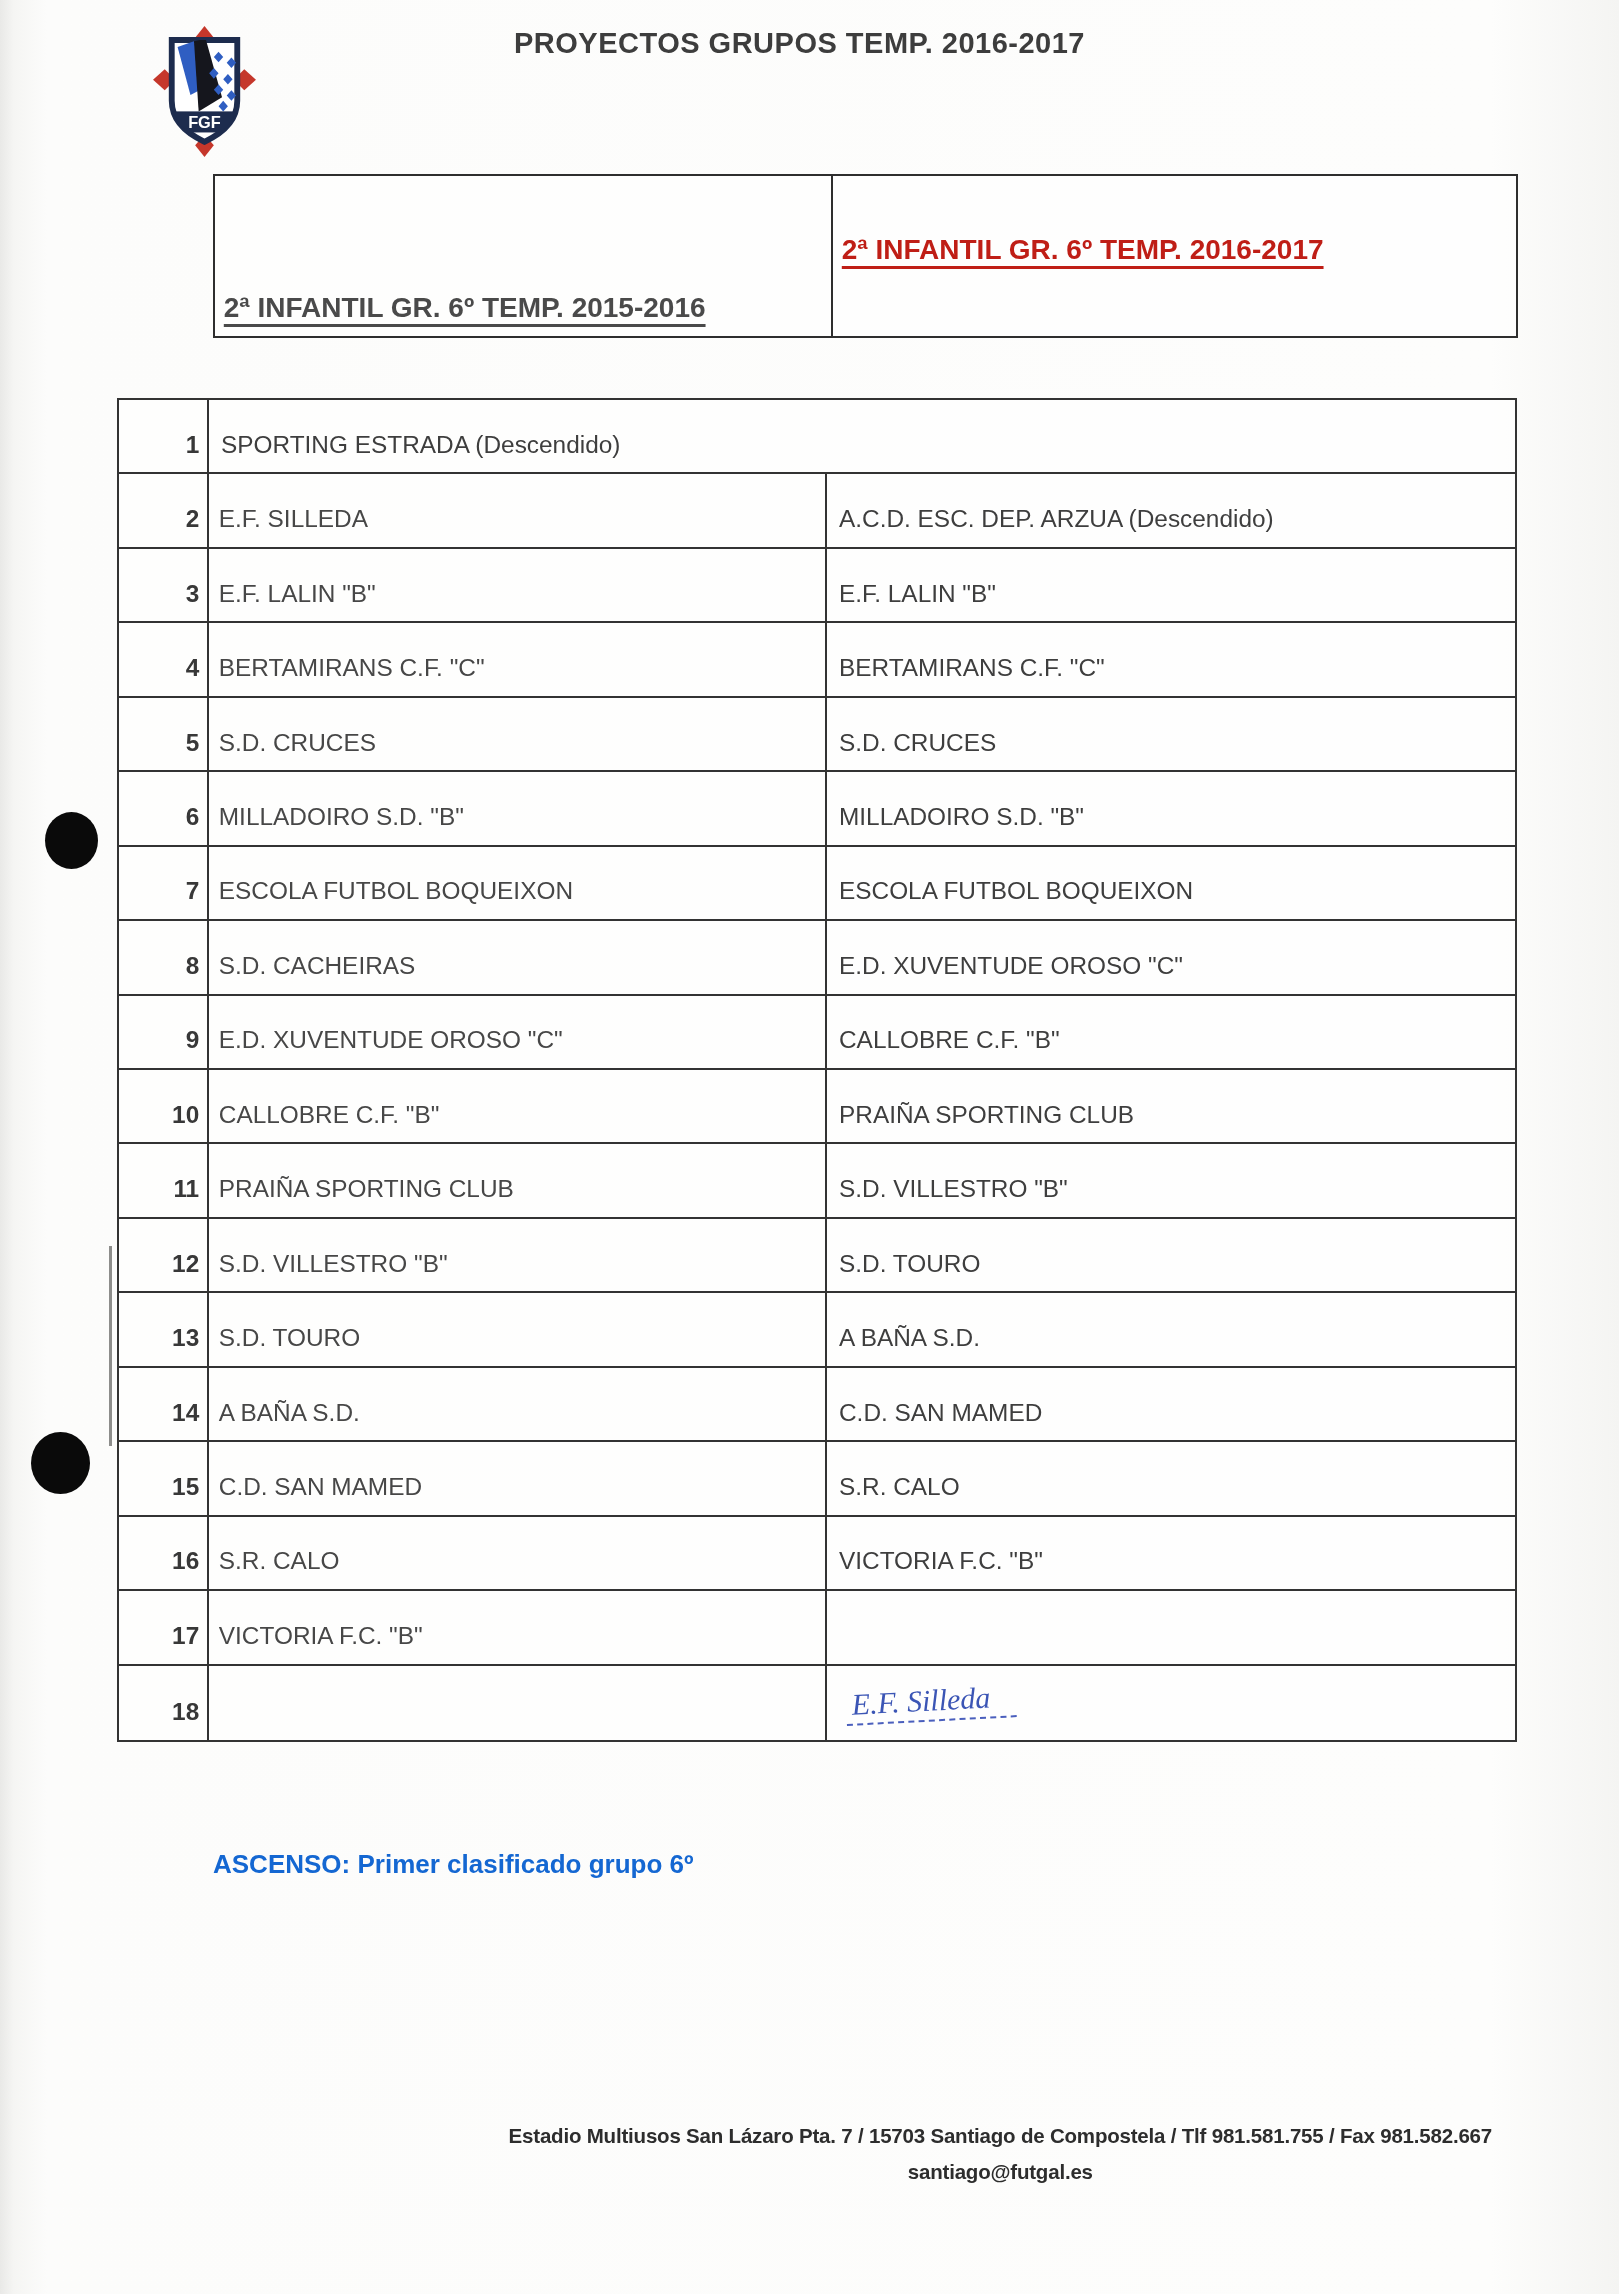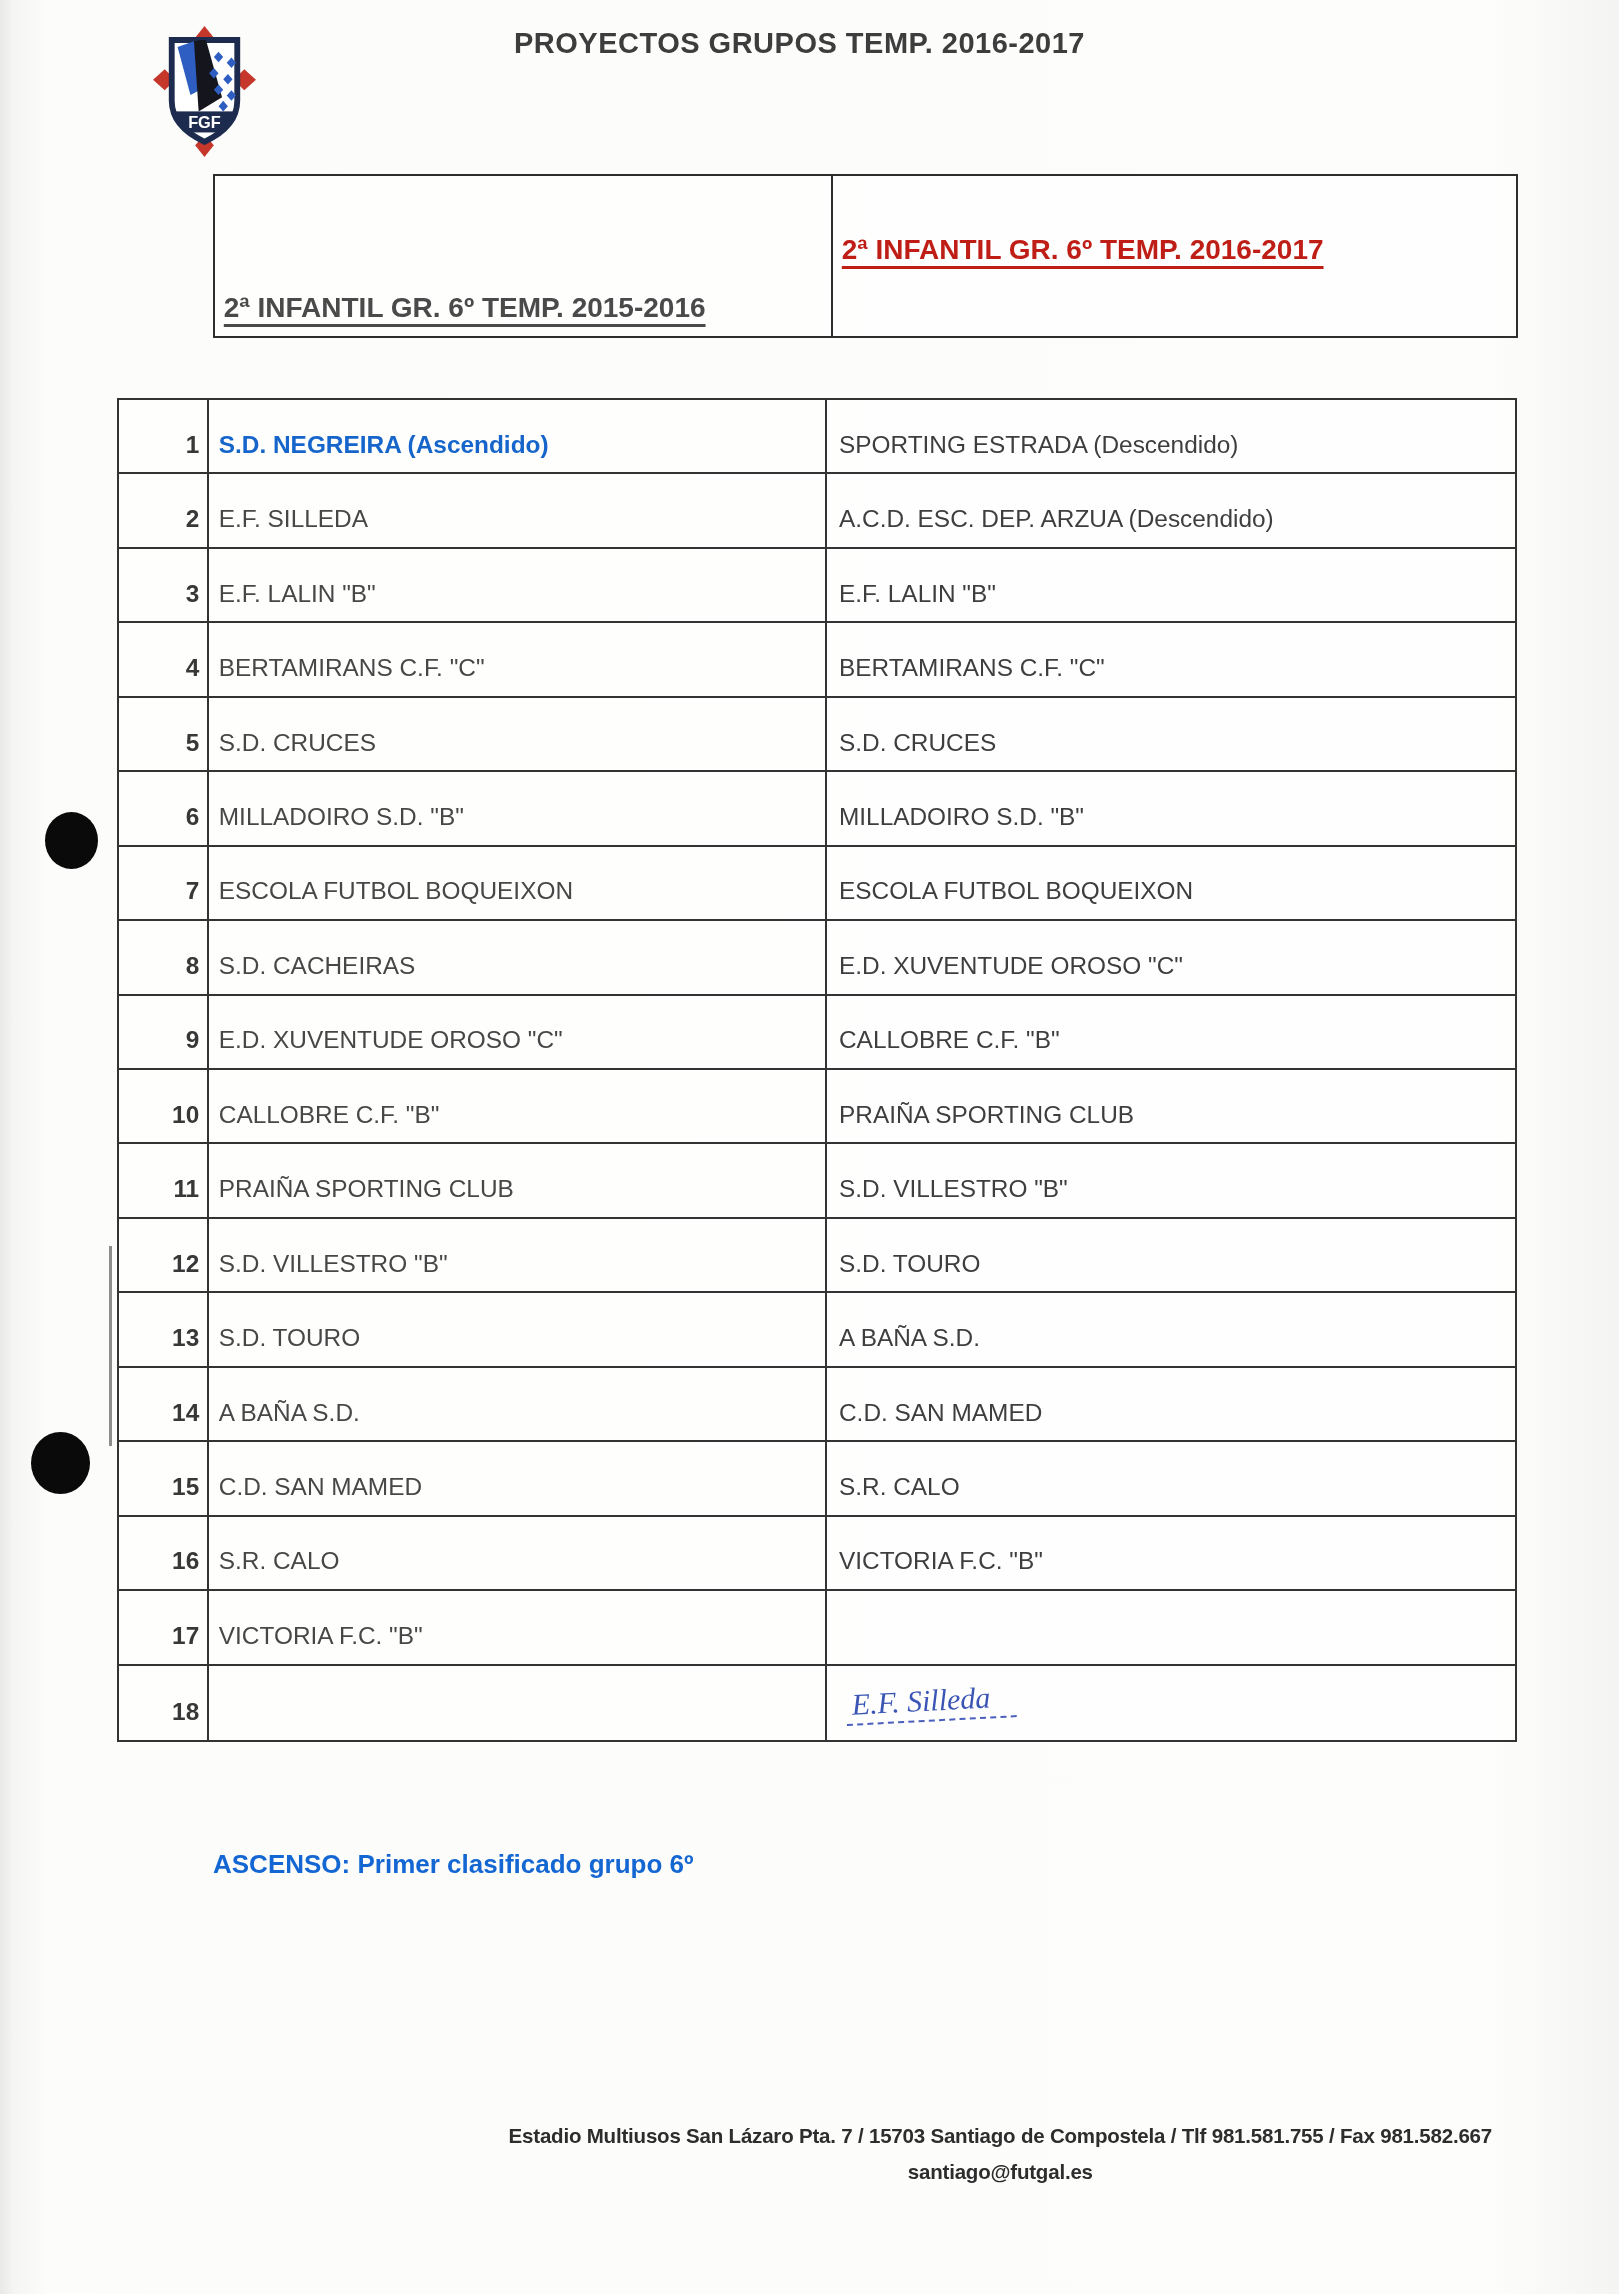--- a/index.html
+++ b/index.html
@@ -118,21 +118,20 @@
       <span>2ª INFANTIL GR. 6º TEMP. 2015-2016</span>
     </div>
     <div class="header-cell right">
       <span>2ª INFANTIL GR. 6º TEMP. 2016-2017</span>
     </div>
   </div>
 
   <div class="teams-table">
       <div class="t-row">
         <div class="cell num">1</div>
-        <div class="cell team-left highlight-blue">S.D. NEGREIRA (Ascendido)</div>
         <div class="cell team-right">SPORTING ESTRADA (Descendido)</div>
       </div>
       <div class="t-row">
         <div class="cell num">2</div>
         <div class="cell team-left">E.F. SILLEDA</div>
         <div class="cell team-right">A.C.D. ESC. DEP. ARZUA (Descendido)</div>
       </div>
       <div class="t-row">
         <div class="cell num">3</div>
         <div class="cell team-left">E.F. LALIN "B"</div>

